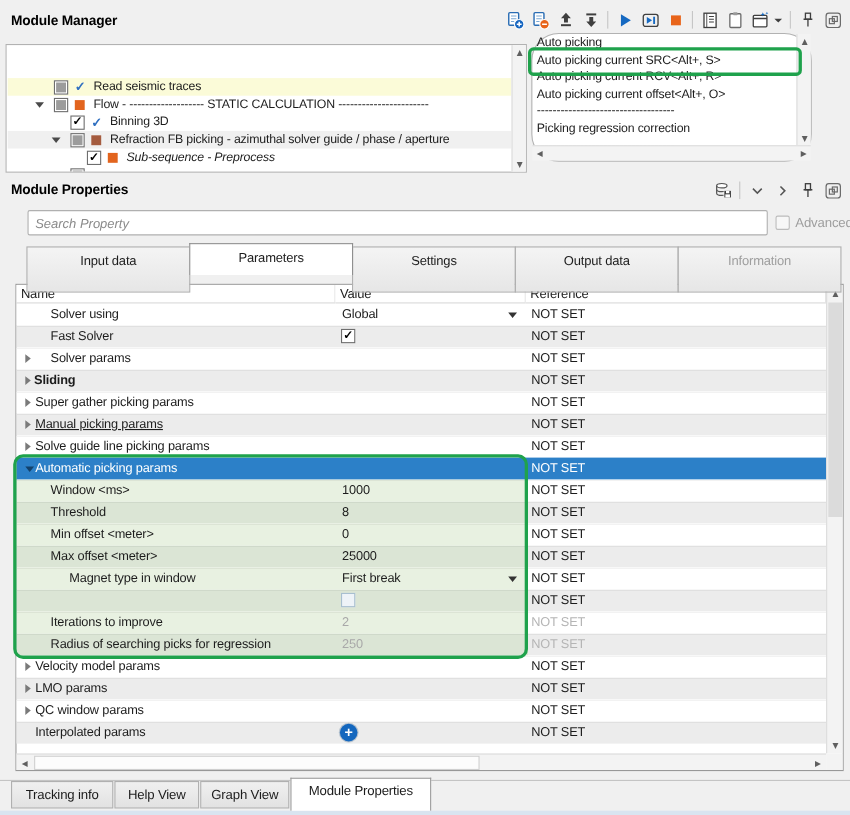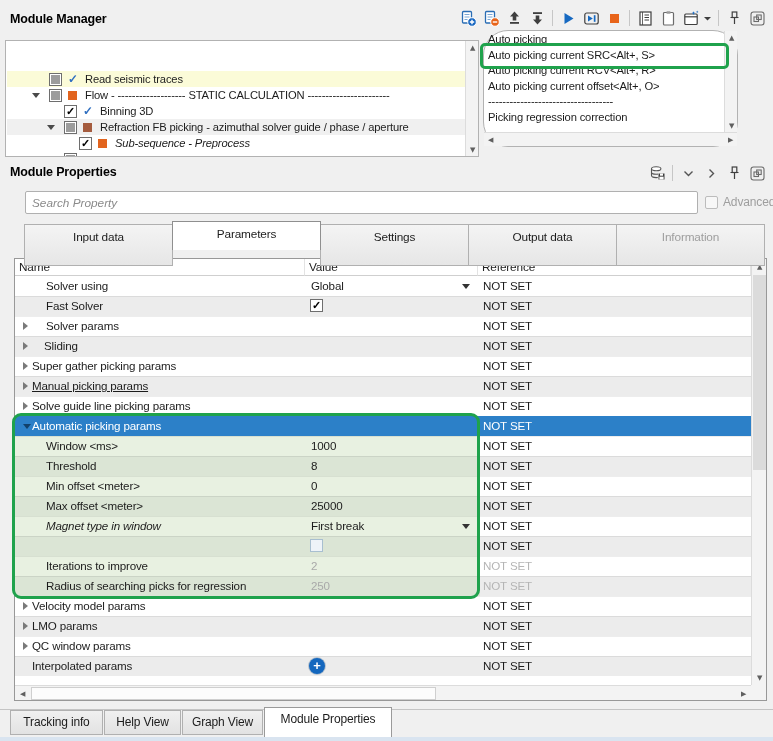--- a/index.html
+++ b/index.html
@@ -372,21 +372,21 @@
         <div class="cell c-name">
           <div class="exp-col collapsed"></div>
           <div class="nlabel" style="left: 17px; margin-left: 14px;">Solver params</div>
         </div>
         <div class="cell c-val"></div>
         <div class="cell c-ref">NOT SET</div>
       </div>
       <div class="trow" style="top: 77px; background: rgb(236, 236, 236); box-shadow: rgba(0, 0, 0, 0.07) 0px 1px 0px inset;">
         <div class="cell c-name">
           <div class="exp-col collapsed"></div>
-          <div class="nlabel" style="left: 29px;">Sliding</div>
+          <div class="nlabel" style="left: 16px; font-weight: bold;">Sliding</div>
         </div>
         <div class="cell c-val"></div>
         <div class="cell c-ref">NOT SET</div>
       </div>
       <div class="trow" style="top: 97px; background: rgb(255, 255, 255); box-shadow: rgba(0, 0, 0, 0.07) 0px 1px 0px inset;">
         <div class="cell c-name">
           <div class="exp-col collapsed"></div>
           <div class="nlabel" style="left: 17px;">Super gather picking params</div>
         </div>
         <div class="cell c-val"></div>
@@ -447,21 +447,21 @@
         <div class="cell c-name">
           <div class="nlabel" style="left: 31px;">Max offset &lt;meter&gt;</div>
         </div>
         <div class="cell c-val">
           <div class="vtext">25000</div>
         </div>
         <div class="cell c-ref">NOT SET</div>
       </div>
       <div class="trow" style="top: 257px; background: linear-gradient(to right, rgb(232, 241, 225) 0px, rgb(232, 241, 225) 465px, rgb(255, 255, 255) 465px); box-shadow: rgba(0, 0, 0, 0.07) 0px 1px 0px inset;">
         <div class="cell c-name">
-          <div class="nlabel" style="left: 31px; font-style: italic;">Magnet type in window</div>
+          <div class="nlabel" style="left: 48px;">Magnet type in window</div>
         </div>
         <div class="cell c-val">
           <div class="vtext">First break</div>
           <div class="vcaret"></div>
         </div>
         <div class="cell c-ref">NOT SET</div>
       </div>
       <div class="trow" style="top: 277px; background: linear-gradient(to right, rgb(219, 229, 213) 0px, rgb(219, 229, 213) 465px, rgb(236, 236, 236) 465px); box-shadow: rgba(0, 0, 0, 0.07) 0px 1px 0px inset;">
         <div class="cell c-val">
           <div class="vcbx dis"></div>

